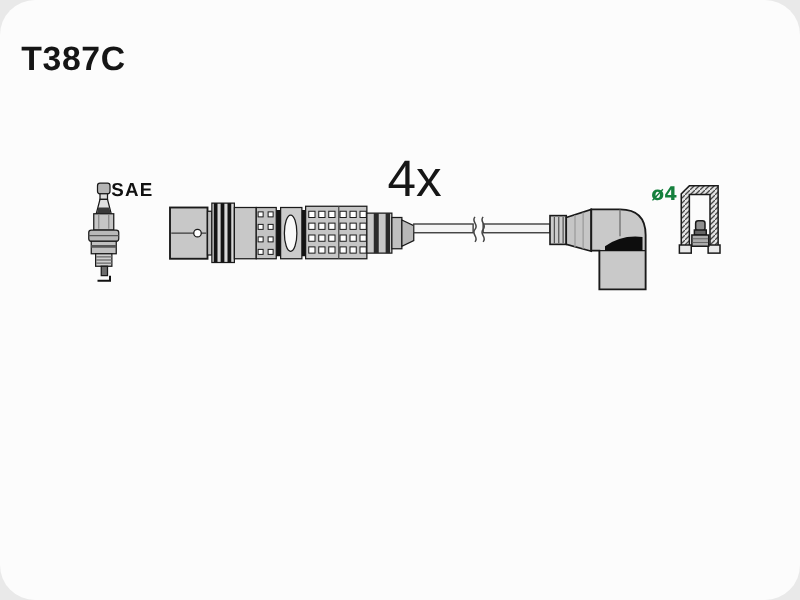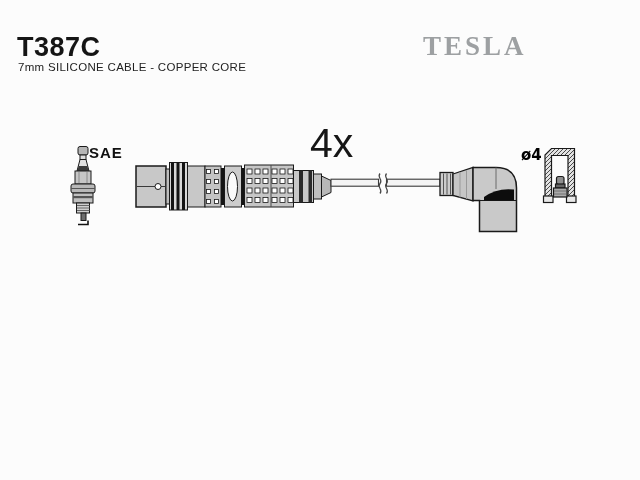--- a/index.html
+++ b/index.html
@@ -1,19 +1,20 @@
 <!DOCTYPE html>
 <html><head>
 <meta charset="utf-8">
 <style>
   html,body{margin:0;padding:0;background:#e9e9e9;}
   .canvas{
     position:relative;width:640px;height:480px;margin:0 auto;
     background:#fcfcfc;overflow:hidden;
     font-family:"Liberation Sans",sans-serif;
+    border-radius:28px;
   }
   .part-number{
     position:absolute;left:17px;top:32px;
     font-size:27px;font-weight:bold;color:#151515;letter-spacing:0.5px;
   }
   .description{
     position:absolute;left:18px;top:61px;
     font-size:11.5px;color:#222;letter-spacing:0.3px;white-space:nowrap;
   }
   .brand{
@@ -24,33 +25,31 @@
   .qty{
     position:absolute;left:310px;top:120px;
     font-size:41px;color:#161616;
   }
   .sae{
     position:absolute;left:89px;top:144px;
     font-size:15px;font-weight:bold;color:#111;letter-spacing:1px;
   }
   .dia{
     position:absolute;left:521px;top:146px;
-    font-size:15px;font-weight:bold;color:#000000;
+    font-size:15px;font-weight:bold;color:#15803d;
     font-family:"DejaVu Sans",sans-serif;
   }
   svg.drawing{position:absolute;left:0;top:0;}
 </style>
 </head>
 <body>
 
 <div class="canvas">
 
   <div class="part-number">T387C</div>
-  <div class="description">7mm SILICONE CABLE - COPPER CORE</div>
-  <div class="brand">TESLA</div>
   <div class="qty">4x</div>
   <div class="sae">SAE</div>
   <div class="dia">ø4</div>
 
   <svg class="drawing" width="640" height="480" viewBox="0 0 640 480">
     <defs>
       <pattern id="hatch" patternUnits="userSpaceOnUse" width="4" height="4">
         <rect width="4" height="4" fill="#e3e3e3"></rect>
         <line x1="0" y1="4" x2="4" y2="0" stroke="#4a4a4a" stroke-width="1"></line>
       </pattern>

